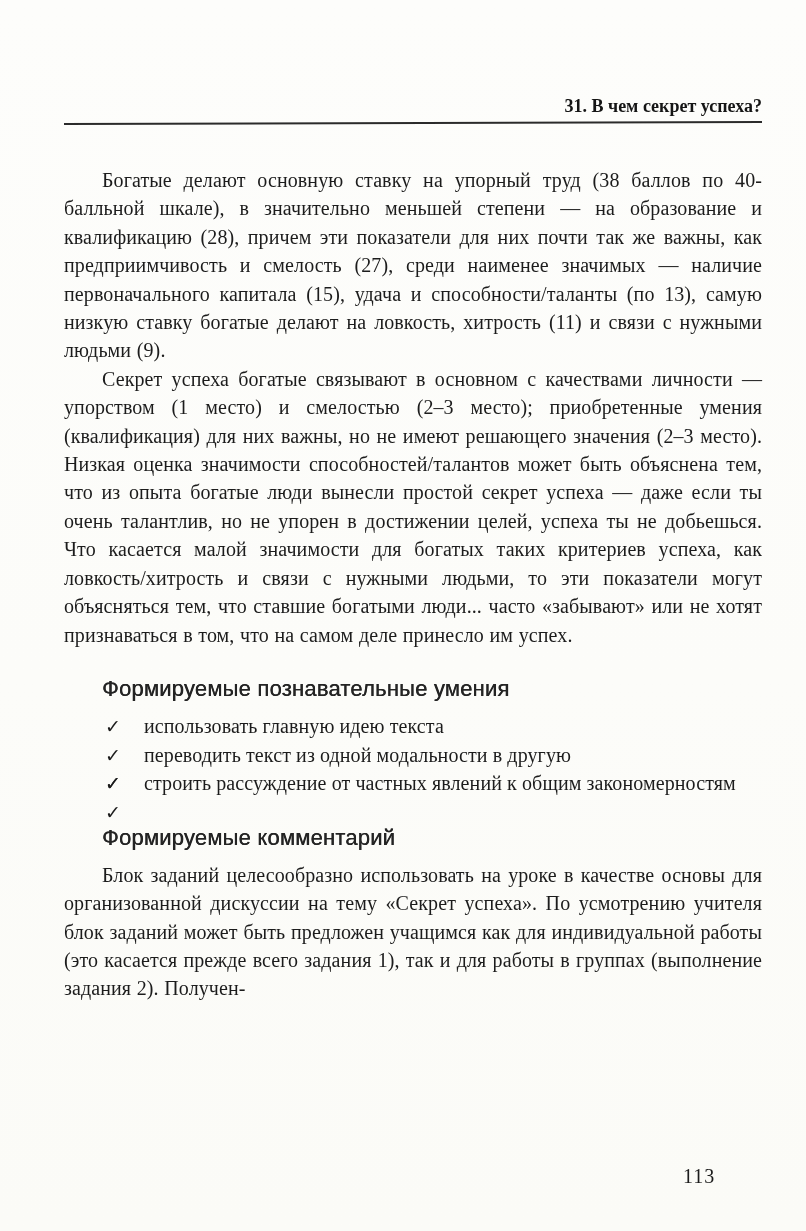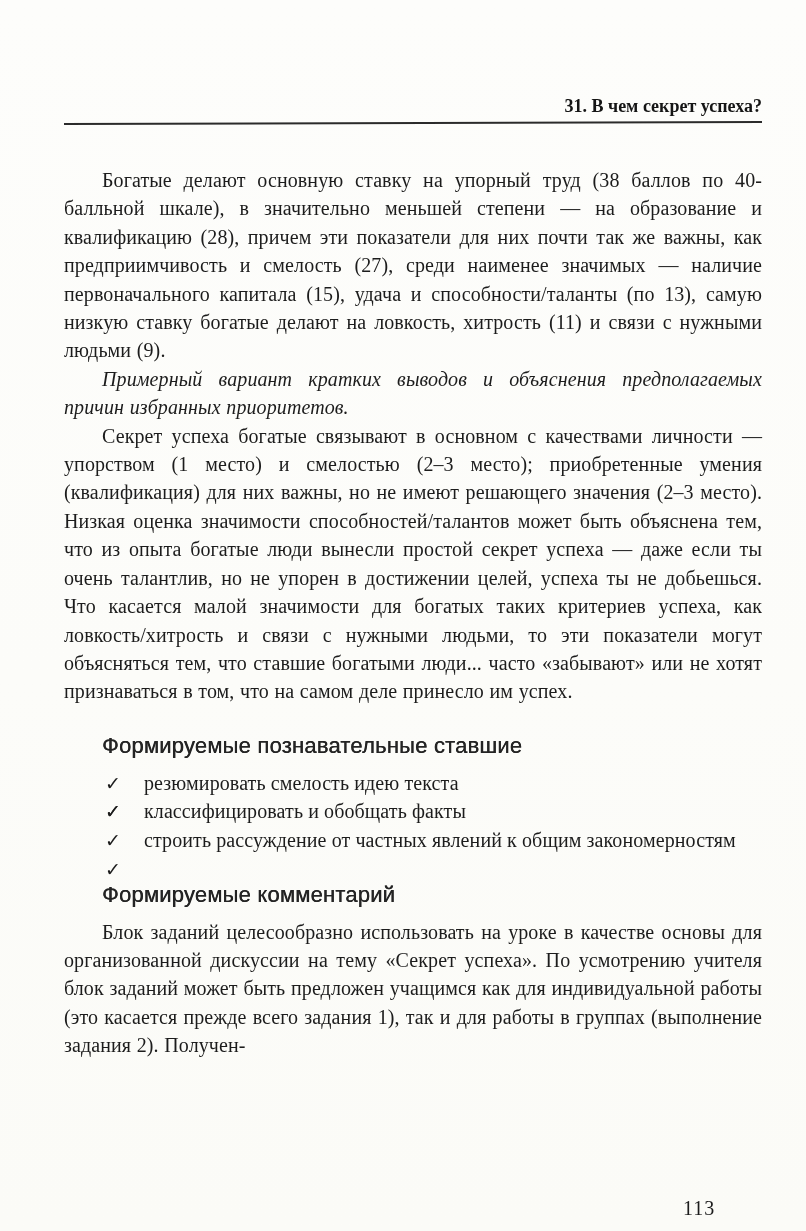--- a/index.html
+++ b/index.html
@@ -81,21 +81,21 @@
     top: 0;
     font-family: "DejaVu Sans", sans-serif;
     font-size: 19px;
     font-weight: bold;
     font-style: italic;
     color: #1c1c1c;
   }
   
   .page-number {
     position: absolute;
-    top: 1197px;
+    top: 1165px;
     left: 683px;
     font-size: 20px;
     letter-spacing: 1px;
     color: #1c1c1c;
   }
 </style>
 </head>
 <body>
 
 <div class="page">
@@ -103,37 +103,36 @@
   <div class="running-head">
     <span>31. В чем секрет успеха?</span>
   </div>
   <div class="head-rule"></div>
 
   <div class="body-text">
 
 
     <p class="para indent">Богатые делают основную ставку на упорный труд (38 баллов по 40-балльной шкале), в значительно меньшей степени — на образование и квалификацию (28), причем эти показатели для них почти так же важны, как предприимчивость и смелость (27), среди наименее значимых — наличие первоначального капитала (15), удача и способности/таланты (по 13), самую низкую ставку богатые делают на ловкость, хитрость (11) и связи с нужными людьми (9).</p>
 
-    <p class="para italic indent">Примерный вариант кратких выводов и объяснения предполагаемых причин избранных приоритетов.</p>
 
     <p class="para indent">Секрет успеха богатые связывают в основном с качествами личности — упорством (1 место) и смелостью (2–3 место); приобретенные умения (квалификация) для них важны, но не имеют решающего значения (2–3 место). Низкая оценка значимости способностей/талантов может быть объяснена тем, что из опыта богатые люди вынесли простой секрет успеха — даже если ты очень талантлив, но не упорен в достижении целей, успеха ты не добьешься. Что касается малой значимости для богатых таких критериев успеха, как ловкость/хитрость и связи с нужными людьми, то эти показатели могут объясняться тем, что ставшие богатыми люди... часто «забывают» или не хотят признаваться в том, что на самом деле принесло им успех.</p>
 
-    <h2 class="section-heading">Формируемые познавательные ставшие</h2>
+    <h2 class="section-heading">Формируемые познавательные умения</h2>
 
     <ul class="check-list">
       <li class="check-item">
         <span class="check">✓</span>
-        <span>резюмировать смелость идею текста</span>
+        <span>использовать главную идею текста</span>
       </li>
       <li class="check-item">
         <span class="check">✓</span>
+        <span>переводить текст из одной модальности в другую</span>
       </li>
       <li class="check-item">
         <span class="check">✓</span>
-        <span>классифицировать и обобщать факты</span>
       </li>
       <li class="check-item">
         <span class="check">✓</span>
         <span>строить рассуждение от частных явлений к общим закономерностям</span>
       </li>
       <li class="check-item">
         <span class="check">✓</span>
       </li>
     </ul>
 

